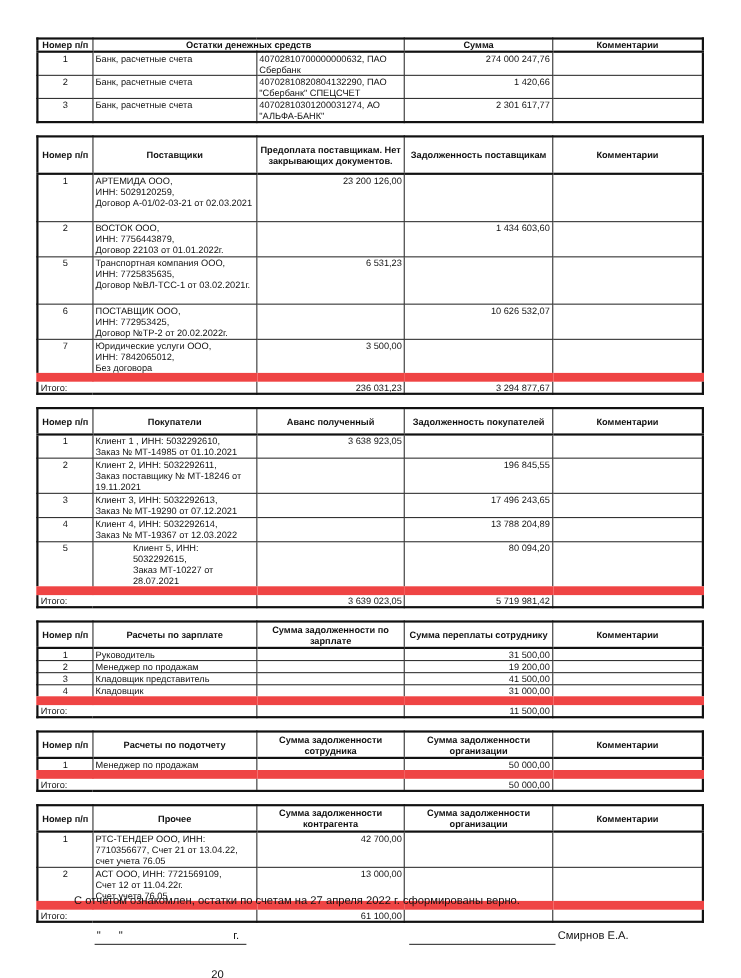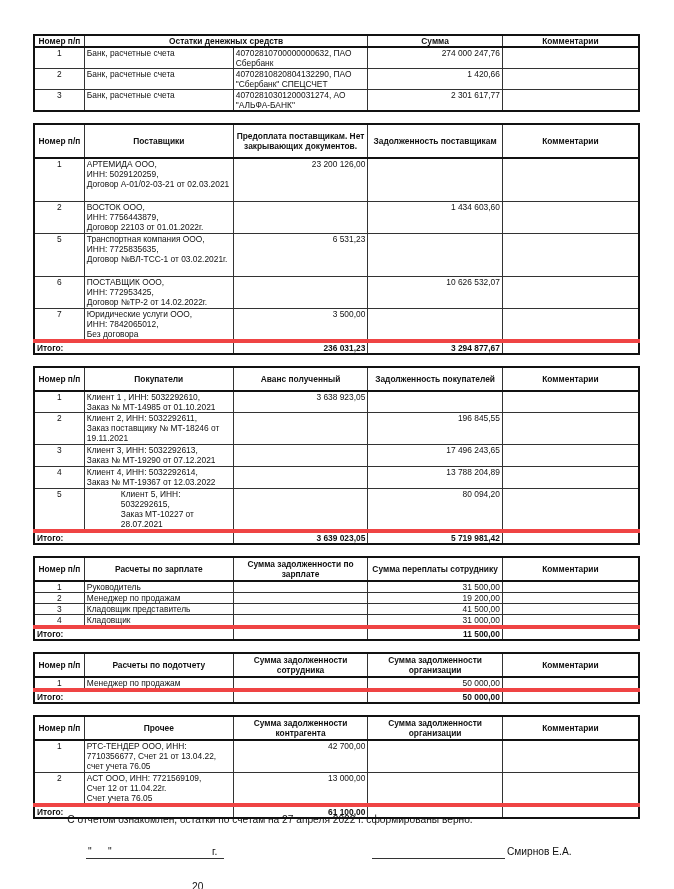--- a/index.html
+++ b/index.html
@@ -3,21 +3,21 @@
 <meta charset="utf-8">
 <style>
   html, body { margin:0; padding:0; background:#ffffff; }
   body { width:674px; height:889px; position:relative; font-family:"Liberation Sans", sans-serif; color:#111; overflow:hidden; }
   .page { position:absolute; left:33px; top:34px; width:607px; }
   table { border-collapse:collapse; width:607px; table-layout:fixed; font-size:8.4px; line-height:10px; }
   td, th { border:1px solid #333; padding:0 2px; vertical-align:top; overflow:hidden; }
   th { font-weight:bold; text-align:center; vertical-align:middle; }
   table.t { border:2px solid #111; margin-bottom:11px; }
   tr.head th { border-bottom:2px solid #111; }
-  tr.total td { border-top:4px solid #ef4444; font-weight:bold; }
+  tr.total td { border-top:8px solid #ef4444; font-weight:normal; }
   td.num { text-align:center; }
   td.amt { text-align:right; }
   .c1 { width:49px; } .c2 { width:145px; } .c3 { width:131px; } .c4 { width:131px; } .c5 { width:133px; }
   .footer-text { position:absolute; left:0; top:814px; width:540px; text-align:center; font-size:10.2px; }
   .sign-row { position:absolute; top:846px; font-size:10.2px; }
   .date-line { left:86px; width:138px; border-bottom:1px solid #333; height:12px; }
   .date-line span { position:absolute; }
   .sig-line { left:372px; width:133px; border-bottom:1px solid #333; height:12px; }
   .signer { left:507px; }
 </style>
@@ -105,21 +105,21 @@
 ИНН: 7725835635,
 Договор №ВЛ-ТСС-1 от 03.02.2021г.</td>
       <td class="amt">6 531,23</td>
       <td class="amt"></td>
       <td></td>
     </tr>
     <tr style="height:32px">
       <td class="num">6</td>
       <td class="ml" style="white-space: pre-line;">ПОСТАВЩИК ООО,
 ИНН: 772953425,
- Договор №ТР-2 от 14.02.2022г.</td>
+ Договор №ТР-2 от 20.02.2022г.</td>
       <td class="amt"></td>
       <td class="amt">10 626 532,07</td>
       <td></td>
     </tr>
     <tr style="height:32px">
       <td class="num">7</td>
       <td class="ml" style="white-space: pre-line;">Юридические услуги ООО,
 ИНН: 7842065012,
 Без договора</td>
       <td class="amt">3 500,00</td>

